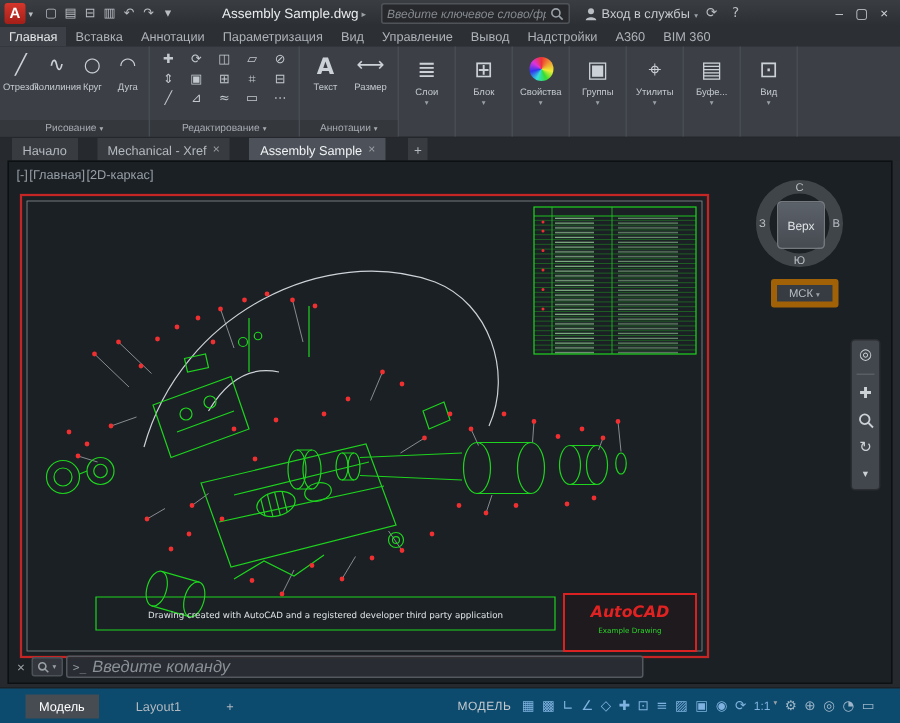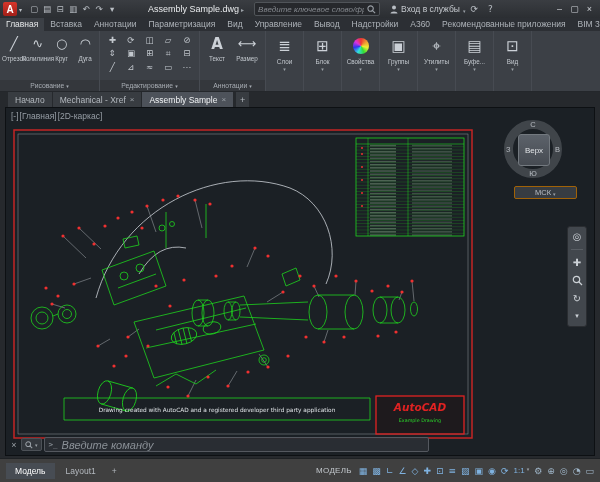--- a/index.html
+++ b/index.html
@@ -49,21 +49,21 @@
   .drop-panel{width:38px;border-right:1px solid #474b52;display:flex;flex-direction:column;
     align-items:center;box-sizing:border-box;padding-top:3px;}
   .drop-glyph{height:24px;line-height:24px;font-size:15px;color:#ccd1d7;font-family:"DejaVu Sans",sans-serif;}
   .color-wheel{width:16px;height:16px;border-radius:50%;margin:4px 0;
     background:conic-gradient(#e33,#e93,#ee3,#3d3,#3dd,#33e,#d3d,#e33);}
   .drop-label{font-size:6.3px;color:#c3c8ce;white-space:nowrap;}
   .drop-arrow{font-size:5px;color:#9aa0a7;margin-top:1px;font-family:"DejaVu Sans",sans-serif;}
 
   
   .doctabs{position:absolute;left:0;top:92px;width:600px;height:15px;background:#26292d;
-    display:flex;align-items:stretch;padding-left:8px;box-sizing:border-box;gap:1px;}
+    display:flex;align-items:stretch;padding-left:8px;box-sizing:border-box;gap:13px;}
   .dtab{display:flex;align-items:center;gap:4px;padding:0 7px;font-size:8.5px;background:#383c41;color:#b4b9bf;}
   .dtab.active{background:#4d525a;color:#f1f3f5;}
   .dclose{font-size:8px;color:#9aa0a6;}
   .dtab-add{width:13px;display:flex;align-items:center;justify-content:center;font-size:9px;
     background:#383c41;color:#b4b9bf;margin-left:2px;}
 
   
   .canvas{position:absolute;left:5px;top:107px;width:590px;height:349px;background:#1b2025;
     border:1px solid #0d1013;box-sizing:border-box;}
   .vp-controls{position:absolute;left:5px;top:3px;font-size:8.5px;color:#979ea6;display:flex;gap:1px;z-index:2;}
@@ -73,44 +73,44 @@
   .viewcube{position:absolute;left:498px;top:12px;width:58px;height:58px;}
   .vc-ring{position:absolute;inset:0;border-radius:50%;border:9px solid rgba(125,131,138,.38);box-sizing:border-box;}
   .vc-face{position:absolute;left:14px;top:14px;width:30px;height:30px;
     background:linear-gradient(#5c626a,#464b52);border:1px solid #73797f;border-radius:3px;
     color:#dfe2e5;font-size:8px;display:flex;align-items:center;justify-content:center;}
   .vc-letter{position:absolute;font-size:7.5px;color:#b9bec4;}
   .vc-n{top:0px;left:50%;transform:translateX(-50%);}
   .vc-s{bottom:0px;left:50%;transform:translateX(-50%);}
   .vc-w{left:2px;top:50%;transform:translateY(-50%);}
   .vc-e{right:2px;top:50%;transform:translateY(-50%);}
-  .ucs-badge{position:absolute;left:508px;top:78px;padding:1px 20px;background:#373c42;
-    border:1px solid #a16207;border-radius:2px;font-size:7.5px;color:#b9bec4;
+  .ucs-badge{position:absolute;left:508px;top:78px;padding:1px 8px;background:#373c42;
+    border:4px solid #a16207;border-radius:2px;font-size:7.5px;color:#b9bec4;
     display:flex;gap:2px;align-items:flex-end;}
 
   .navbar{position:absolute;left:561px;top:118px;width:18px;background:#42474d;
     border:1px solid #2a2d31;border-radius:3px;display:flex;flex-direction:column;
     align-items:center;padding:4px 0;gap:7px;}
   .nav-icon{font-size:10px;color:#ccd1d6;line-height:11px;font-family:"DejaVu Sans",sans-serif;}
   .nav-sep{width:12px;height:1px;background:#595e64;}
 
   .cmdbar{position:absolute;left:3px;bottom:3px;width:420px;height:15px;display:flex;
     align-items:center;gap:2px;z-index:3;}
   .cmd-x{font-size:9px;color:#9aa0a6;width:10px;text-align:center;}
   .cmd-tools{display:flex;align-items:center;gap:2px;background:#33373d;border:1px solid #4c5157;
     border-radius:2px;height:13px;padding:0 3px;box-sizing:border-box;}
   .cmd-field{flex:1;height:13px;background:rgba(42,46,52,.95);border:1px solid #54585f;
     border-radius:2px;display:flex;align-items:center;gap:4px;padding:0 4px;box-sizing:content-box;}
   .cmd-prompt{font-family:"DejaVu Sans Mono",monospace;font-size:7.5px;color:#8f969d;}
   .cmd-ph{font-size:11px;font-style:italic;color:#8a9097;}
 
   
-  .statusbar{position:absolute;left:0;top:458px;width:600px;height:24px;background:#404040;
-    border-top:1px solid #1e2124;display:flex;align-items:center;padding:0 6px;
-    box-sizing:border-box;gap:2px;}
+  .statusbar{position:absolute;left:0;top:458px;width:600px;height:24px;background:#0c4a6e;
+    border-top:1px solid #1e2124;display:flex;align-items:center;padding:0 17px;
+    box-sizing:border-box;gap:16px;}
   .stab{padding:3px 9px;font-size:8.5px;color:#b4b9bf;}
   .stab.active{background:#474c53;color:#fff;}
   .stab.add{padding:3px 5px;}
   .sright{margin-left:auto;display:flex;align-items:center;gap:5px;}
   .smodel{font-size:8px;color:#c3c8cd;margin-right:2px;letter-spacing:.3px;}
   .sicon{font-size:9px;color:#7fb2e0;font-family:"DejaVu Sans",sans-serif;}
   .sicon.alt{color:#9fb6c9;}
   .sscale{font-size:8px;color:#7fb2e0;display:flex;gap:2px;align-items:flex-start;}
 </style>
 </head>
@@ -159,21 +159,20 @@
 
 <div class="rtab active">Главная</div>
     <div class="rtab">Вставка</div>
     <div class="rtab">Аннотации</div>
     <div class="rtab">Параметризация</div>
     <div class="rtab">Вид</div>
     <div class="rtab">Управление</div>
     <div class="rtab">Вывод</div>
     <div class="rtab">Надстройки</div>
     <div class="rtab">A360</div>
-    <div class="rtab">Рекомендованные приложения</div>
     <div class="rtab">BIM 360</div>
   </div>
 
 <div class="ribbon">
 
   <div class="panel" style="width:100px">
     <div class="panel-tools">
       <div class="tool-btn">
         <span class="tool-glyph">╱</span>
         <span class="tool-label">Отрезок</span>

